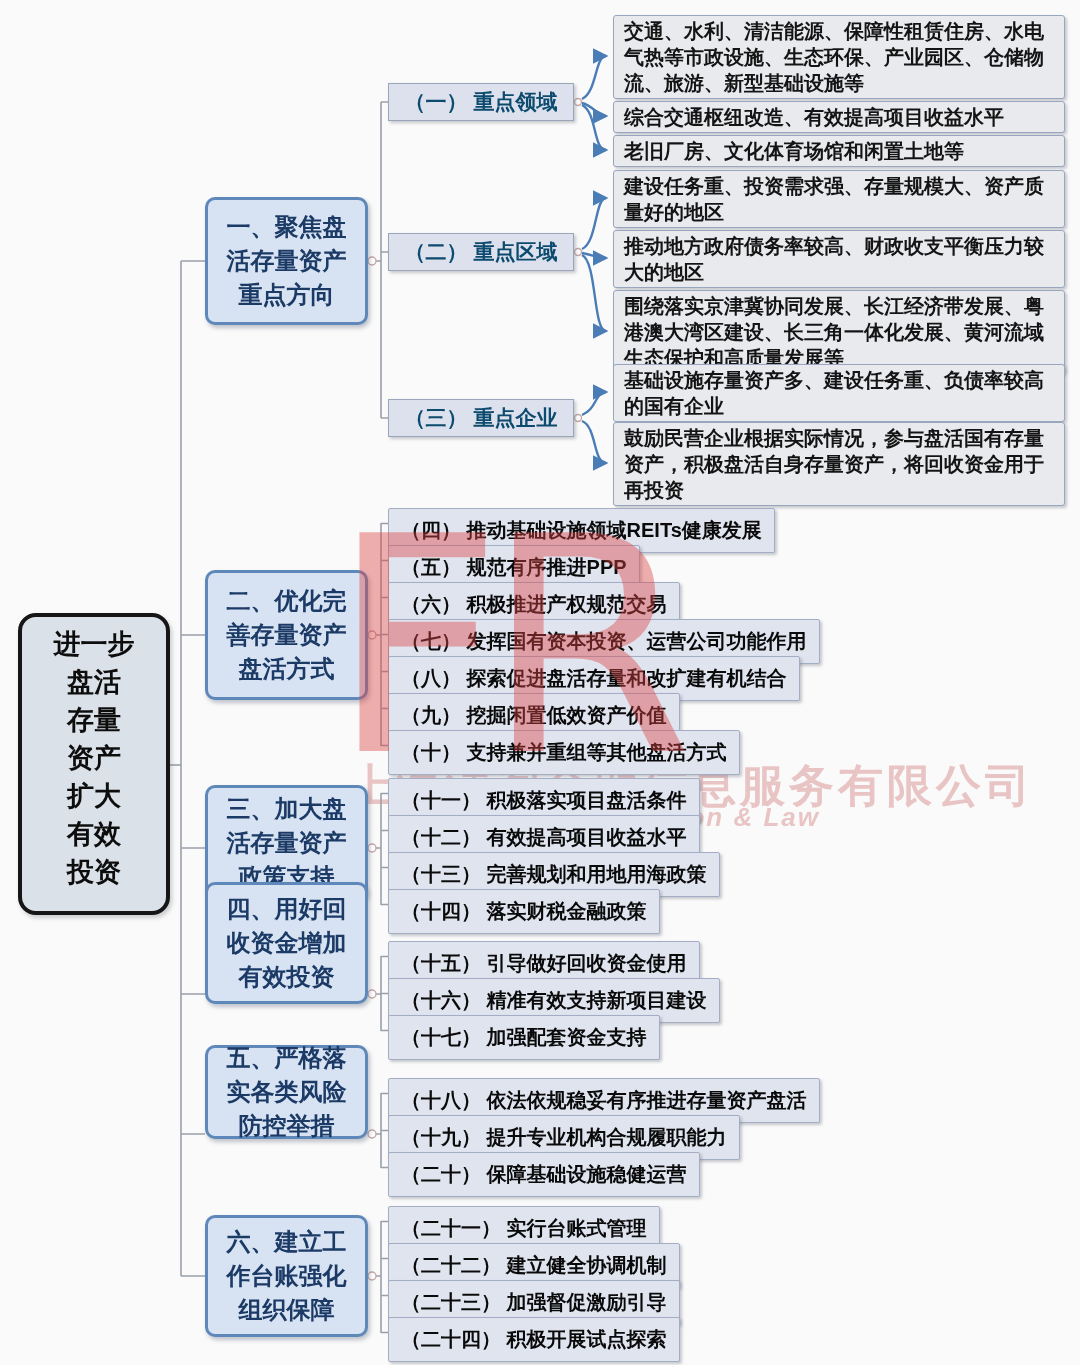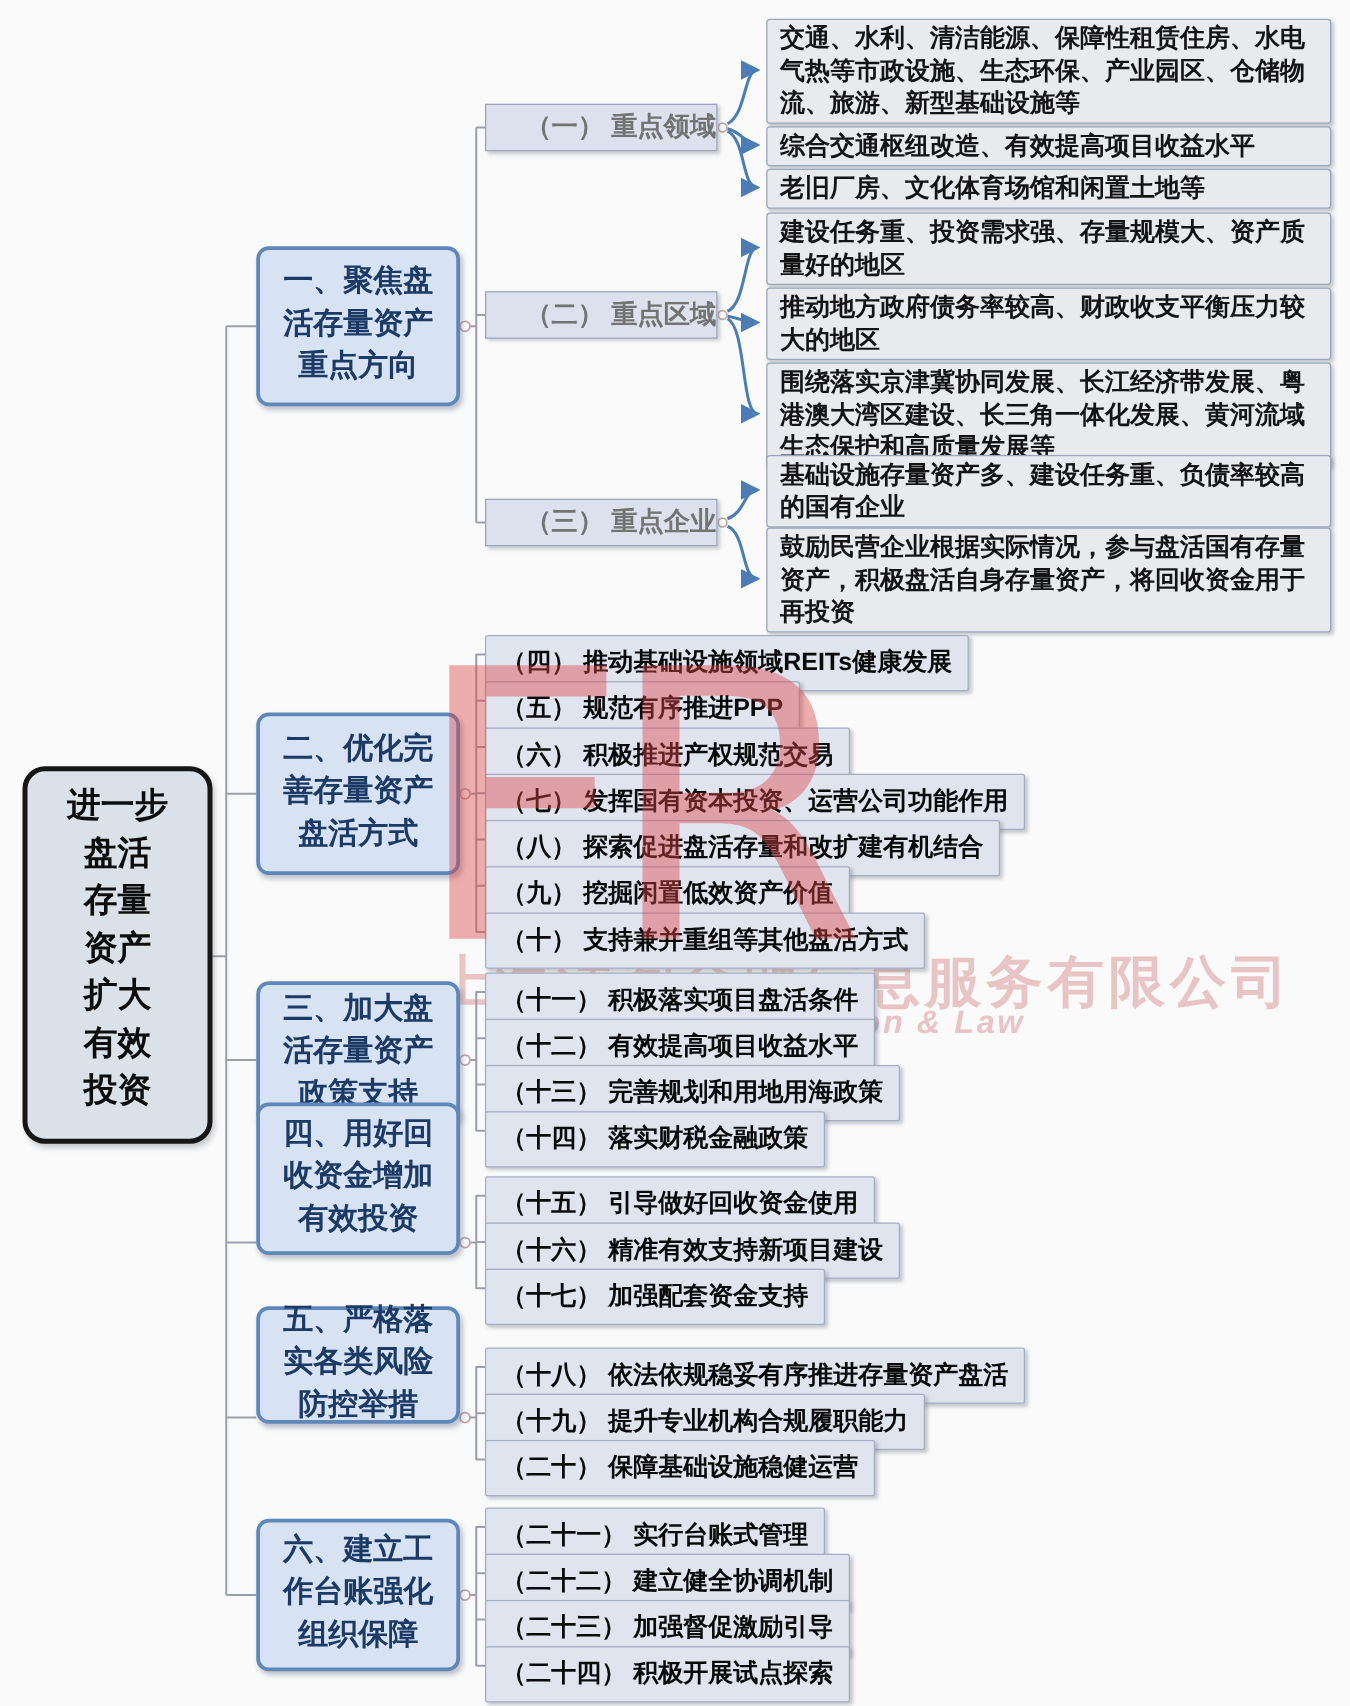--- a/index.html
+++ b/index.html
@@ -9,25 +9,25 @@
   svg.connectors{position:absolute;left:0;top:0;z-index:2;}
   
   .root{background:#dbe1e8;border:4px solid #161616;border-radius:18px;
         color:#0d0d0d;font-weight:bold;font-size:27px;line-height:38px;
         text-align:center;z-index:3;box-shadow:2px 3px 4px rgba(110,115,125,.35);}
   .root span{display:block;}
   
   .branch{background:#d7e3f2;border:3px solid #5e88ba;border-radius:10px;
           color:#1b3a66;font-weight:bold;font-size:24px;line-height:34px;
           text-align:center;z-index:3;box-shadow:2px 3px 4px rgba(100,110,130,.4);
-          display:flex;flex-direction:column;justify-content:center;font-family:Liberation Mono, monospace;}
+          display:flex;flex-direction:column;justify-content:center;}
   .branch span{display:block;}
   
-  .sub{background:#dce1ed;border:1.5px solid #9aa5bb;color:#737373;
-       font-weight:bold;font-size:21px;line-height:35px;text-align:right;
+  .sub{background:#dce1ed;border:1.5px solid #9aa5bb;color:#0c4a6e;
+       font-weight:bold;font-size:21px;line-height:35px;text-align:center;
        z-index:3;box-shadow:2px 2px 3px rgba(120,125,135,.4);}
   
   .leaf{background:#e9eaee;border:1.2px solid #98a6bf;border-radius:3px;
         color:#141414;font-weight:bold;font-size:20px;line-height:26px;
         padding:2px 10px;width:452px;z-index:3;
         box-shadow:2px 2px 3px rgba(120,125,135,.4);}
   
   .item{background:#dfe4ef;border:1.2px solid #a3aec5;border-radius:2px;
         color:#0a0a0a;font-weight:bold;font-size:20px;line-height:27px;
         padding:8px 12px;white-space:nowrap;z-index:3;

